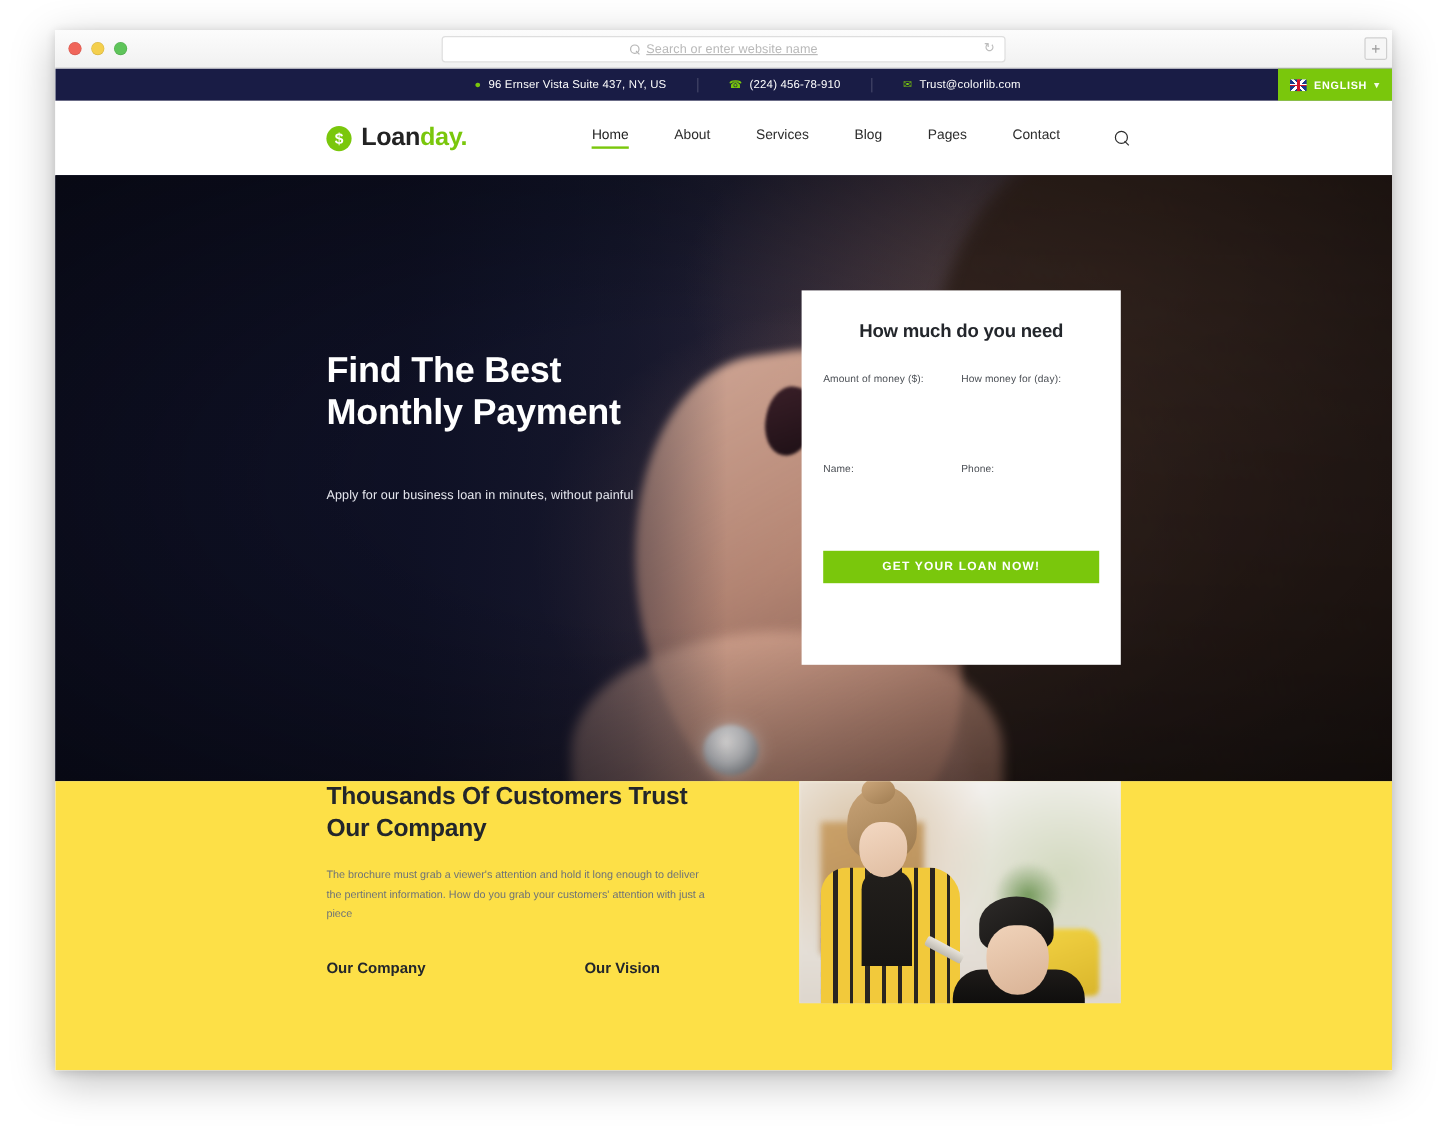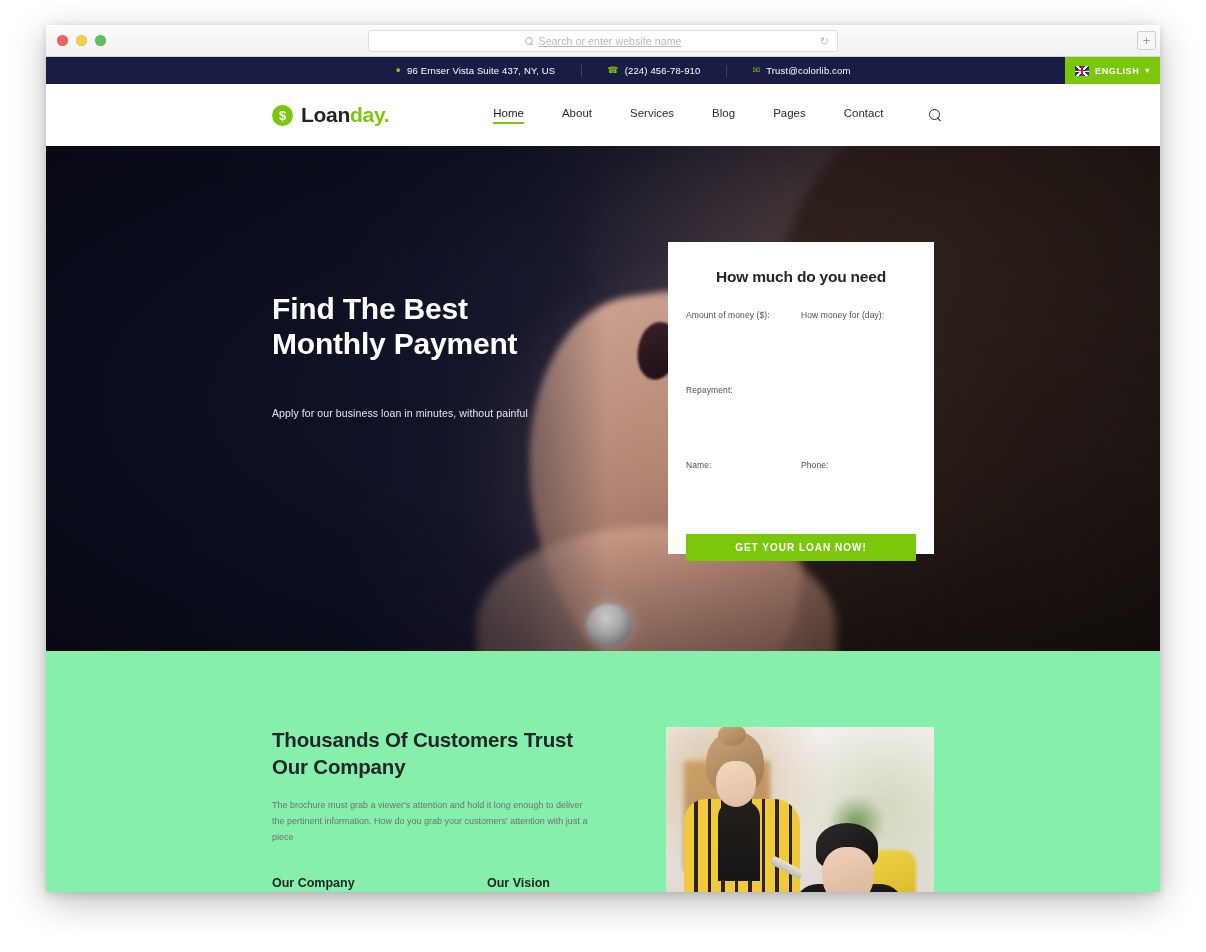--- a/index.html
+++ b/index.html
@@ -271,21 +271,21 @@
   .loan-row + .loan-row { margin-top: 37px; }
   .loan-submit {
     margin-top: 36px; width: 230px; height: 27px;
     background: #7AC70C; color: #ffffff;
     font-size: 10px; font-weight: bold; letter-spacing: 1px;
     display: flex; align-items: center; justify-content: center;
   }
 
   
   .trust {
-    position: relative; background: #86efac; height: 241px; padding-top: 76px;
+    position: relative; background: #fde047; height: 241px; 
   }
   .trust-inner { position: relative; padding: 0 226px; }
   .trust-title {
     font-size: 20.5px; font-weight: bold; color: #23262b;
     line-height: 1.3; letter-spacing: -.2px; width: 330px;
   }
   .trust-para {
     margin-top: 18px; width: 320px;
     font-size: 9px; color: #6e7277; line-height: 1.75;
   }
@@ -459,26 +459,20 @@
           <div class="loan-field">
             <div class="loan-label">Amount of money ($):</div>
             <input class="loan-input" value="" style="">
           </div>
           <div class="loan-field">
             <div class="loan-label">How money for (day):</div>
             <input class="loan-input" value="" style="">
           </div>
         </div>
 
-        <div class="loan-row">
-          <div class="loan-field full">
-            <div class="loan-label">Repayment:</div>
-            <input class="loan-input" value="" style="">
-          </div>
-        </div>
 
         <div class="loan-row">
           <div class="loan-field">
             <div class="loan-label">Name:</div>
             <input class="loan-input" value="" style="">
           </div>
           <div class="loan-field">
             <div class="loan-label">Phone:</div>
             <input class="loan-input" value="" style="">
           </div>

